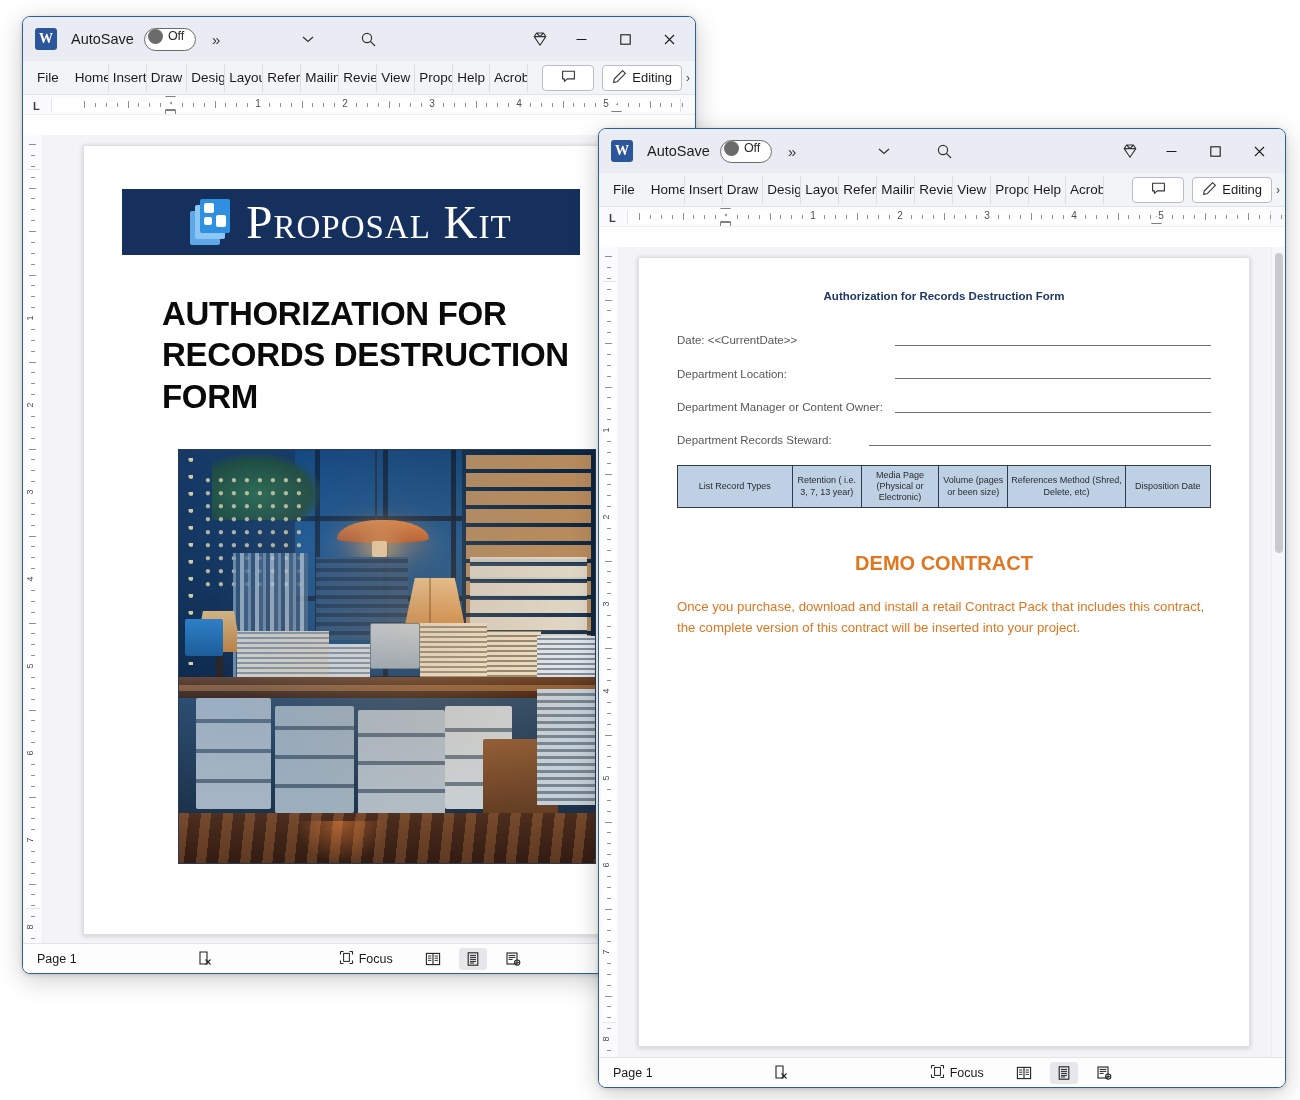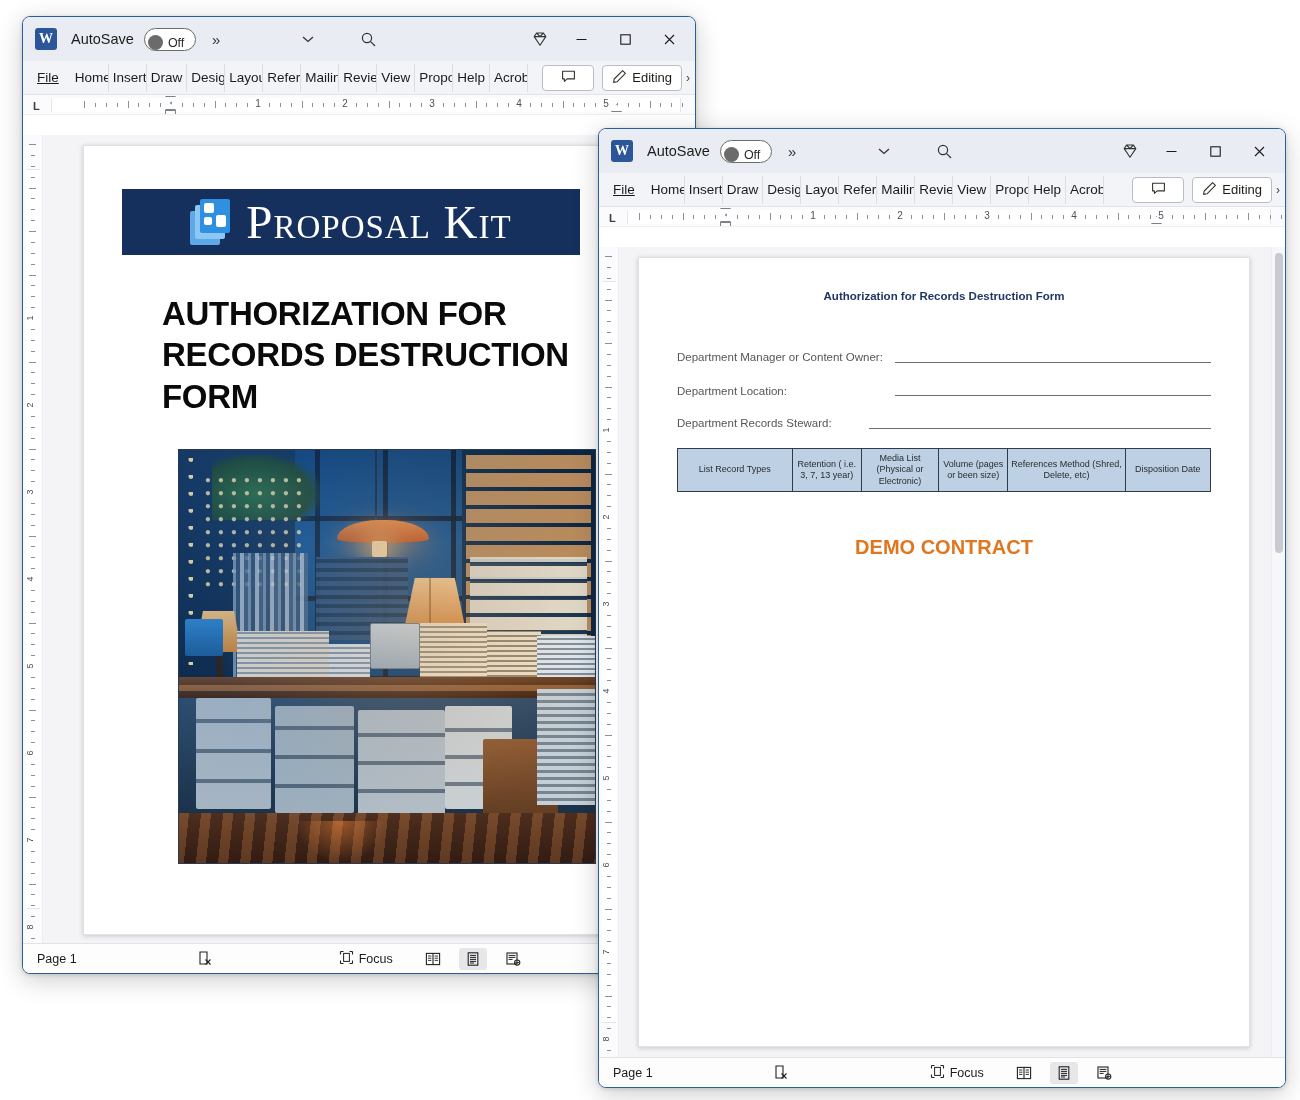--- a/index.html
+++ b/index.html
@@ -39,21 +39,21 @@
     font-weight: bold; font-size: 14px;
     display:flex; align-items:center; justify-content:center;
     font-family: "Liberation Serif", serif;
     flex: none;
   }
   .autosave-label { font-size: 14.5px; color:#1b1b1b; margin-left: 14px; white-space:nowrap; }
   .toggle {
     margin-left: 10px;
     width: 52px; height: 23px; border-radius: 12px;
     border: 1.4px solid #6b6b6b; background: #fff;
-    display:flex; align-items:flex-end; padding: 0 3px; position: relative;
+    display:flex; align-items:flex-start; padding: 0 3px; position: relative;
   }
   .toggle .knob { width: 15px; height:15px; border-radius:50%; background:#6b6b6b; }
   .toggle .tlab { font-size: 12.5px; color:#2a2a2a; margin-left: 5px; }
   .chevrons { margin-left: 16px; font-size: 15px; color:#333; letter-spacing:-1px; }
   .tb-icon {
     width: 38px; height: 30px; display:flex; align-items:center; justify-content:center;
     color:#2b2b2b;
   }
   .tb-spacer { flex: 1; }
   .caption-btn {
@@ -68,21 +68,21 @@
     border-bottom: 1px solid #e2e4ea;
     position: relative;
   }
   .rtab {
     font-size: 13.5px; color:#1b1b1b;
     padding: 0 4px; height: 28px; line-height:28px;
     max-width: 38px; overflow:hidden; white-space:nowrap;
     border-right: 1px solid #dcdde2;
     margin-right: 0; flex:none;
   }
-  .rtab.first { max-width: 52px; border-right: none; padding-right: 12px; text-decoration: underline; }
+  .rtab.first { max-width: 52px; border-right: none; padding-right: 12px; }
   .rtab.wide { max-width: 44px; }
   .rtab.nb { border-right: none; }
   .ribbon-right { margin-left: auto; display:flex; align-items:center; padding-right: 2px; }
   .rbtn {
     height: 26px; border: 1px solid #b9bdc6; border-radius: 4px;
     background:#fff; display:flex; align-items:center; gap:5px;
     padding: 0 9px; font-size: 13px; color:#1b1b1b; margin-left: 8px;
   }
   .rcaret { font-size: 12px; color:#444; padding: 0 3px 0 4px; }
 
@@ -801,55 +801,60 @@
             <div class="vtk" style="top: 802.875px;"></div>
           </div>
       </div>
 
       <div class="page" style="left:39px; top:10px; width:612px; height:790px; padding:32px 38px;">
 
         <div class="d2-title">Authorization for Records Destruction Form</div>
 
         <div style="height:30px;"></div>
 
-
+        <div class="fieldrow" style="margin-top:0;">
+          <div class="fieldlabel" style="width:218px;">Date: &lt;&lt;CurrentDate&gt;&gt;</div>
+          <div class="fieldline" style="margin-bottom:3px;"></div>
+        </div>
+
+
+        <div class="fieldrow" style="margin-top:17px;">
+          <div class="fieldlabel" style="width:218px;">Department Location:</div>
+          <div class="fieldline" style="margin-bottom:3px;"></div>
+        </div>
 
         <div class="fieldrow" style="margin-top:17px;">
           <div class="fieldlabel" style="width:218px;">Department Manager or Content Owner:</div>
-          <div class="fieldline" style="margin-bottom:3px;"></div>
-        </div>
-
-        <div class="fieldrow" style="margin-top:17px;">
-          <div class="fieldlabel" style="width:218px;">Department Location:</div>
           <div class="fieldline" style="margin-bottom:3px;"></div>
         </div>
 
         <div class="fieldrow" style="margin-top:16px;">
           <div class="fieldlabel" style="width:192px;">Department Records Steward:</div>
           <div class="fieldline" style="margin-bottom:3px;"></div>
         </div>
 
 
         <table class="d2tbl" style="margin-top:16px;">
           <thead>
             <tr>
               <th style="width:21.5%">List Record Types</th>
               <th style="width:13%">Retention ( i.e. 3, 7, 13 year)</th>
-              <th style="width:14.5%">Media List (Physical or Electronic)</th>
+              <th style="width:14.5%">Media Page (Physical or Electronic)</th>
               <th style="width:13%">Volume (pages or been size)</th>
               <th style="width:22%">References Method (Shred, Delete, etc)</th>
               <th style="width:16%">Disposition Date</th>
             </tr>
           </thead>
         </table>
 
         <div class="demo-h" style="margin-top:44px;">DEMO CONTRACT</div>
 
 
 
+        <div class="demo-p" style="margin-top:22px;">Once you purchase, download and install a retail Contract Pack that includes this contract, the complete version of this contract will be inserted into your project.</div>
       </div>
 
       <div class="scrollbar">
         <div class="thumb" style="top:6px; height:300px;"></div>
       </div>
     </div>
 
     <div class="statusbar">
       <div class="sb-page">Page 1</div>
       <div class="sb-i" style="margin-left:120px;">

